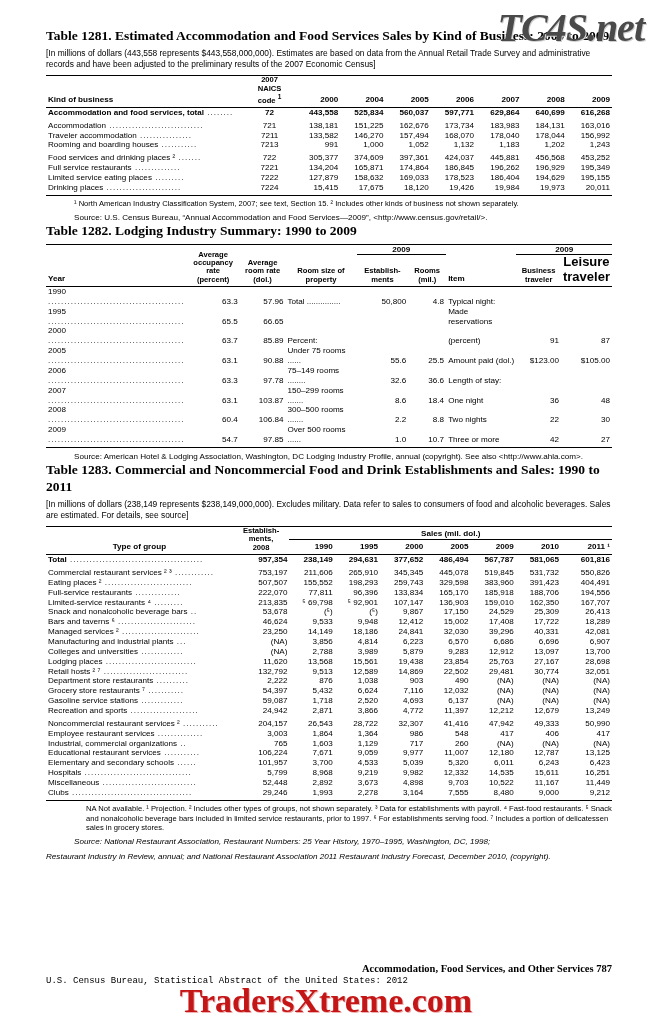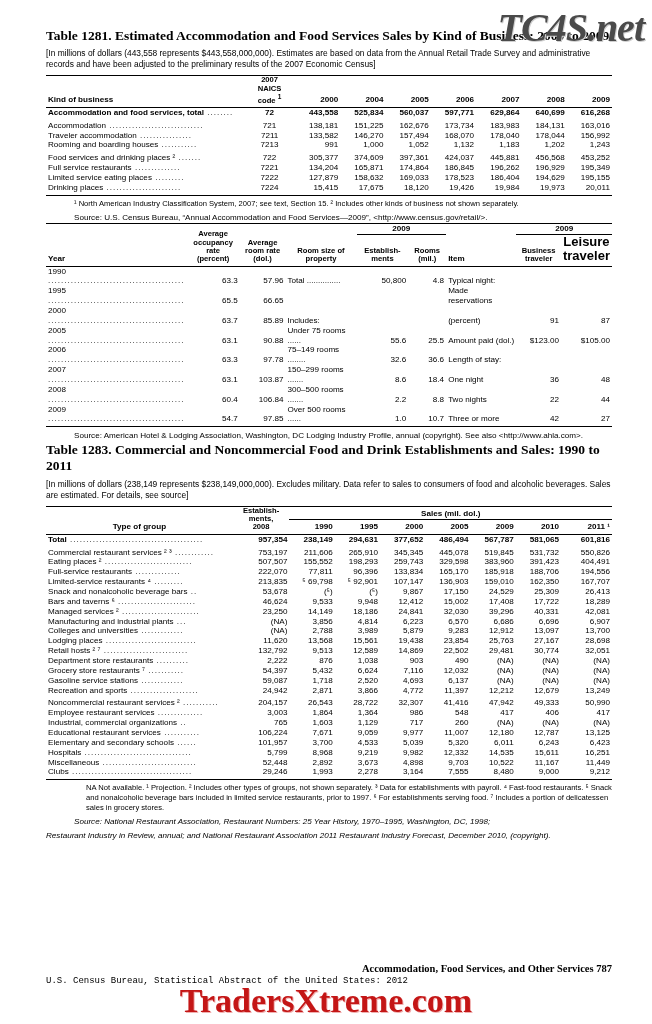--- a/index.html
+++ b/index.html
@@ -232,20 +232,21 @@
           </tr>
           <tr>
             <td colspan="9" class="rule-bot" style="height: 2px; padding: 0px;"></td>
           </tr>
         </tbody>
     </table>
 
     <div class="fn indent-src">¹ North American Industry Classification System, 2007; see text, Section 15. ² Includes other kinds of business not shown separately.</div>
     <div class="src indent-src">Source: U.S. Census Bureau, “Annual Accommodation and Food Services—2009”, &lt;http://www.census.gov/retail/&gt;.</div>
 
+    <h2 class="tbl-title sec">Table 1282. Lodging Industry Summary: 1990 to 2009</h2>
 
     <table class="data">
       <colgroup>
         <col style="width:9%">
           <col style="width:11%">
           <col style="width:10%">
           <col style="width:18%">
         <col style="width:11%">
           <col style="width:8%">
           <col style="width:16%">
@@ -292,21 +293,21 @@
             <td class="num"></td>
             <td class="num"></td>
             <td class="label ind1">Made reservations</td>
             <td class="num"></td>
             <td class="num"></td>
           </tr>
           <tr>
             <td class="label"><span>2000</span><span style="letter-spacing: 1px;"> ..........................................</span></td>
             <td class="num">63.7</td>
             <td class="num">85.89</td>
-            <td class="label">Includes:</td>
+            <td class="label">Percent:</td>
             <td class="num"></td>
             <td class="num"></td>
             <td class="label ind2">(percent)</td>
             <td class="num">91</td>
             <td class="num">87</td>
           </tr>
           <tr>
             <td class="label"><span>2005</span><span style="letter-spacing: 1px;"> ..........................................</span></td>
             <td class="num">63.1</td>
             <td class="num">90.88</td>
@@ -341,21 +342,21 @@
           </tr>
           <tr>
             <td class="label"><span>2008</span><span style="letter-spacing: 1px;"> ..........................................</span></td>
             <td class="num">60.4</td>
             <td class="num">106.84</td>
             <td class="label">300–500 rooms .......</td>
             <td class="num">2.2</td>
             <td class="num">8.8</td>
             <td class="label ind1">Two nights</td>
             <td class="num">22</td>
-            <td class="num">44</td>
+            <td class="num">30</td>
           </tr>
           <tr>
             <td class="label"><span>2009</span><span style="letter-spacing: 1px;"> ..........................................</span></td>
             <td class="num">54.7</td>
             <td class="num">97.85</td>
             <td class="label">Over 500 rooms ......</td>
             <td class="num">1.0</td>
             <td class="num">10.7</td>
             <td class="label ind1">Three or more</td>
             <td class="num">42</td>

